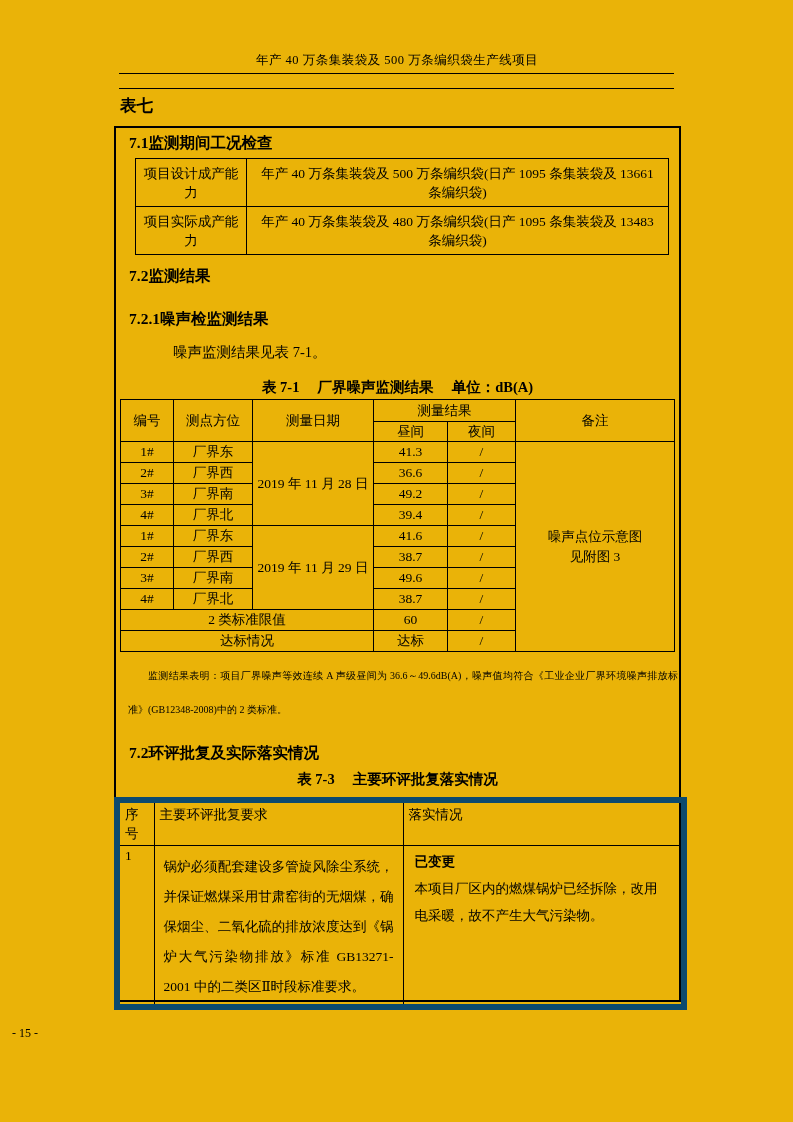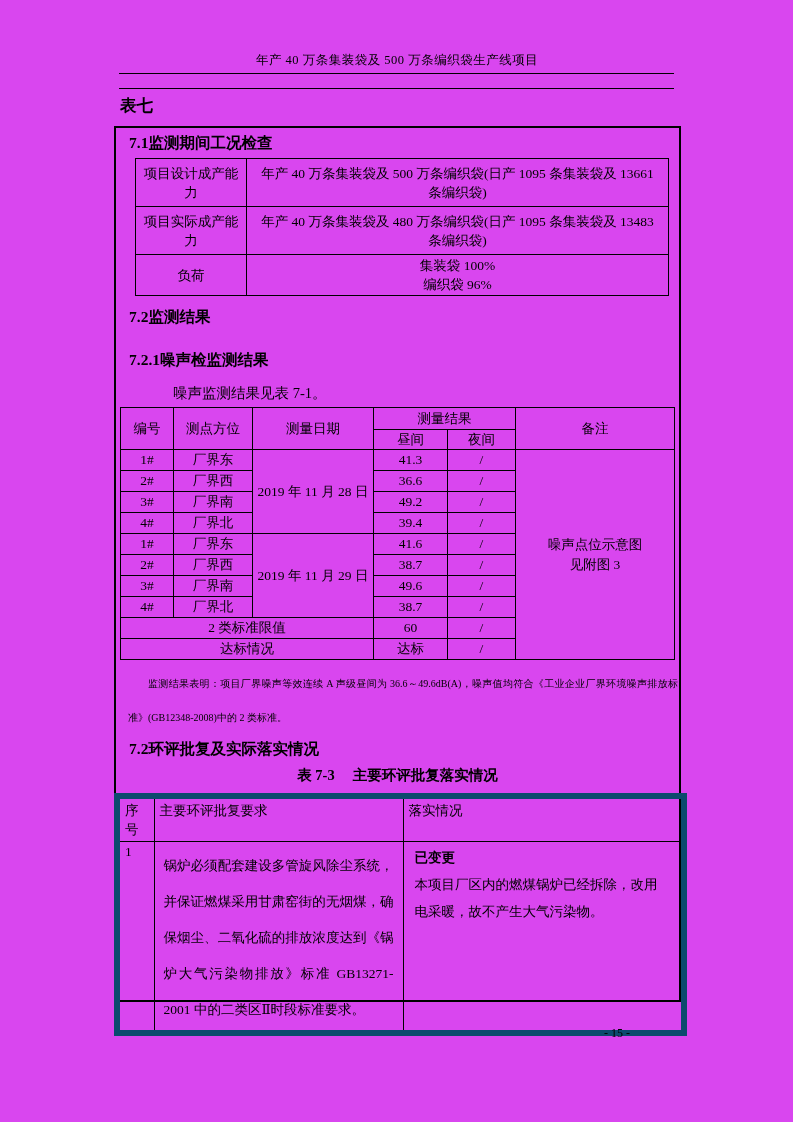--- a/index.html
+++ b/index.html
@@ -1,37 +1,37 @@
 <!DOCTYPE html>
 <html><head>
 <meta charset="utf-8">
 <style>
   * { margin:0; padding:0; box-sizing:border-box; }
   html,body { background:#ffffff; }
   .page {
-    position:relative; width:793px; height:1122px; background:#d946ef; color:#000;
+    position:relative; width:793px; height:1122px; background:#eab308; color:#000;
     font-family:"Liberation Serif","DejaVu Serif",serif; overflow:hidden;
   }
   .doc-title {
     position:absolute; top:52px; left:120px; width:554px;
     text-align:center; font-size:12.5px; letter-spacing:.5px;
   }
   .rule { position:absolute; left:119px; width:555px; border-top:1.6px solid #000; }
   .rule-1 { top:73px; }
   .rule-2 { top:88px; }
   .page-label { position:absolute; top:95px; left:120px; font-size:16.5px; font-weight:bold; }
   .frame {
     position:absolute; left:114px; top:126px; width:567px; height:876px;
     border:2px solid #000;
   }
   .h-sec { font-weight:bold; font-size:15.5px; margin-left:13px; }
   .h-71 { margin-top:5px; }
   .h-72 { margin-top:11px; }
   .h-721 { margin-top:22px; }
-  .intro { font-size:14.5px; margin:13px 0 4px 46px;padding-left:11px; }
+  .intro { font-size:14.5px; margin:13px 0 16px 46px;padding-left:11px; }
   .caption { text-align:center; font-weight:bold; font-size:14.5px; }
   .cap-71 { margin-top:7px; }
   .cap-73 { margin-top:6px; }
   table { border-collapse:collapse; table-layout:fixed; }
   td, th { border:1px solid #000; font-weight:normal; }
   .t-cond {
     width:533px; margin:4px 0 0 19px; font-size:13.5px; border:1.5px solid #000;
   }
   .t-cond td { text-align:center; vertical-align:middle; padding:1px 6px; line-height:19px; }
   .t-cond .row-design td, .t-cond .row-actual td { height:48px; }
@@ -42,31 +42,31 @@
   }
   .t-noise td, .t-noise th { text-align:center; vertical-align:middle; padding:0 2px; }
   .t-noise .hrow1 th { height:22px; }
   .t-noise .hrow2 th { height:20px; }
   .t-noise .drow td { height:21px; line-height:20px; }
   .t-noise .note-cell { font-size:13.5px; line-height:20px; }
   .result-para {
     margin:7px 1px 0 12px; font-size:10px; line-height:34px;
     text-align:justify; text-indent:2em;
   }
-  .h-72b { margin-top:4px; }
+  .h-72b { margin-top:16px; }
   .t-approve {
     width:567px; margin:8px 0 0 -2px; font-size:13.5px; border:6px solid #0c4a6e;
   }
   .t-approve td { vertical-align:top; text-align:left; }
   .t-approve .hdr td { height:41px; padding:2px 5px; line-height:19px; }
   .t-approve .no-cell { padding:2px 5px; }
-  .t-approve .req-cell { height:148px; padding:6px 9px 2px 9px; line-height:36px; text-align:justify; }
+  .t-approve .req-cell { height:148px; padding:6px 9px 2px 9px; line-height:30px; text-align:justify; }
   .t-approve .impl-cell { padding:2px 11px; line-height:27px; }
   .impl-status { font-weight:bold; }
-  .footer { position:absolute; top:1026px; left:0; width:630px; text-align:right; font-size:12px; }
+  .footer { position:absolute; top:1026px; left:12px; width:630px; text-align:left; font-size:12px; }
 </style>
 </head>
 <body>
 
 <div class="page">
 
   <div class="doc-title">年产 40 万条集装袋及 500 万条编织袋生产线项目</div>
   <div class="rule rule-1"></div>
   <div class="rule rule-2"></div>
   <div class="page-label">表七</div>
@@ -82,31 +82,27 @@
         </colgroup>
       <tbody>
           <tr class="row-design">
         <td>项目设计成产能力</td>
         <td>年产 40 万条集装袋及 500 万条编织袋(日产 1095 条集装袋及 13661 条编织袋)</td>
       </tr>
       <tr class="row-actual">
         <td>项目实际成产能力</td>
         <td>年产 40 万条集装袋及 480 万条编织袋(日产 1095 条集装袋及 13483 条编织袋)</td>
       </tr>
-      <tr class="row-load">
-        <td>负荷</td>
-        <td class="preline">集装袋 100%
-编织袋 96%</td>
-      </tr>
     </tbody>
       </table>
 
     <div class="h-sec h-72">7.2监测结果</div>
     <div class="h-sec h-721">7.2.1噪声检监测结果</div>
     <div class="intro">噪声监测结果见表 7-1。</div>
+    <div class="caption cap-71">表 7-1　 厂界噪声监测结果　 单位：dB(A)</div>
 
     <table class="t-noise">
       <colgroup>
         <col style="width:53px">
           <col style="width:79px">
           <col style="width:121px">
         <col style="width:74px">
           <col style="width:68px">
           <col style="width:159px">
       </colgroup>

